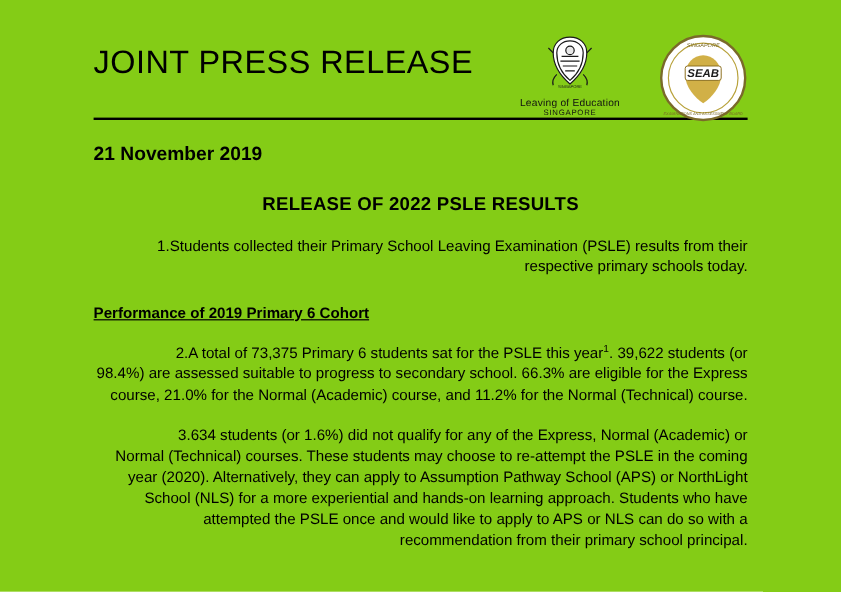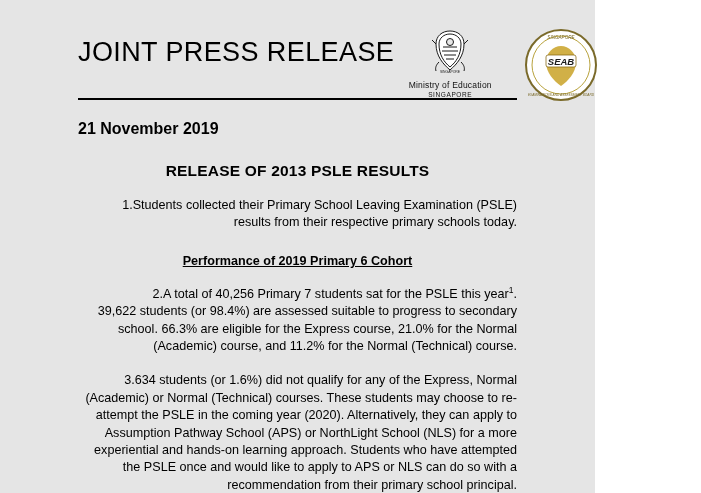--- a/index.html
+++ b/index.html
@@ -9,23 +9,23 @@
   }
   body {
     width: 701px;
     height: 493px;
     font-family: "Liberation Sans", sans-serif;
     color: #000000;
     overflow: hidden;
   }
   .page {
     position: relative;
-    width: 595px;
+    width: 701px;
     height: 493px;
-    background: #e5e5e5;
+    background: #84cc16;
     box-sizing: border-box;
     padding: 0 78px;
   }
   
   .header {
     display: flex;
     align-items: flex-start;
     justify-content: space-between;
     padding-top: 24px;
     height: 92px;
@@ -103,21 +103,20 @@
   }
   .para .num {
     display: inline-block;
     width: 44px;
   }
   .section-head {
     font-size: 12.6px;
     font-weight: bold;
     text-decoration: underline;
     margin-top: 22px;
-    text-align: center;
   }
   .footnote-ref {
     font-size: 8.5px;
     vertical-align: super;
   }
 </style>
 </head>
 <body>
 
 <div class="page">
@@ -138,21 +137,21 @@
               <path d="M12 23 L28 23"></path>
               <path d="M14 27 L26 27"></path>
               <path d="M16 31 L24 31"></path>
               <path d="M6 16 L2 12 M34 16 L38 12"></path>
               <path d="M9 34 C6 37 5 40 6 43 M31 34 C34 37 35 40 34 43"></path>
             </g>
             <text x="20" y="45" font-size="3.4" text-anchor="middle" fill="#1a1a1a" font-family="Liberation Sans, sans-serif">SINGAPORE</text>
           </svg>
         </div>
         <div class="moe-caption">
-          <span>Ministry of Education</span>
+          <span>Leaving of Education</span>
           <span class="sub">SINGAPORE</span>
         </div>
       </div>
 
       <div class="seab-logo">
         <svg viewBox="0 0 74 74" width="74" height="74" xmlns="http://www.w3.org/2000/svg">
           <circle cx="37" cy="37" r="35" fill="#ffffff" stroke="#7a6a2a" stroke-width="2"></circle>
           <circle cx="37" cy="37" r="29" fill="#ffffff" stroke="#b8a23c" stroke-width="1"></circle>
           <path d="M37 18 C45 18 52 25 52 34 C52 45 44 53 37 58 C30 53 22 45 22 34 C22 25 29 18 37 18 Z" fill="#c9a227" opacity="0.85"></path>
           <path d="M30 33 q7 -8 14 0 q-7 12 -14 0 Z" fill="#8a6d1b" opacity="0.7"></path>
@@ -163,29 +162,29 @@
         </svg>
       </div>
 
     </div>
   </div>
 
   <hr class="rule">
 
   <div class="doc-date">21 November 2019</div>
 
-  <div class="doc-title">RELEASE OF 2013 PSLE RESULTS</div>
+  <div class="doc-title">RELEASE OF 2022 PSLE RESULTS</div>
 
   <div class="para">
     <span class="num">1.</span><span>Students collected their Primary School Leaving Examination (PSLE) results from their respective primary schools today.</span>
   </div>
 
   <div class="section-head">Performance of 2019 Primary 6 Cohort</div>
 
   <div class="para">
-    <span class="num">2.</span><span>A total of 40,256 Primary 7 students sat for the PSLE this year</span><span class="footnote-ref">1</span><span>. 39,622 students (or 98.4%) are assessed suitable to progress to secondary school. 66.3% are eligible for the Express course, 21.0% for the Normal (Academic) course, and 11.2% for the Normal (Technical) course.</span>
+    <span class="num">2.</span><span>A total of 73,375 Primary 6 students sat for the PSLE this year</span><span class="footnote-ref">1</span><span>. 39,622 students (or 98.4%) are assessed suitable to progress to secondary school. 66.3% are eligible for the Express course, 21.0% for the Normal (Academic) course, and 11.2% for the Normal (Technical) course.</span>
   </div>
 
   <div class="para">
     <span class="num">3.</span><span>634 students (or 1.6%) did not qualify for any of the Express, Normal (Academic) or Normal (Technical) courses. These students may choose to re-attempt the PSLE in the coming year (2020). Alternatively, they can apply to Assumption Pathway School (APS) or NorthLight School (NLS) for a more experiential and hands-on learning approach. Students who have attempted the PSLE once and would like to apply to APS or NLS can do so with a recommendation from their primary school principal.</span>
   </div>
 
 </div>
 
 </body></html>

